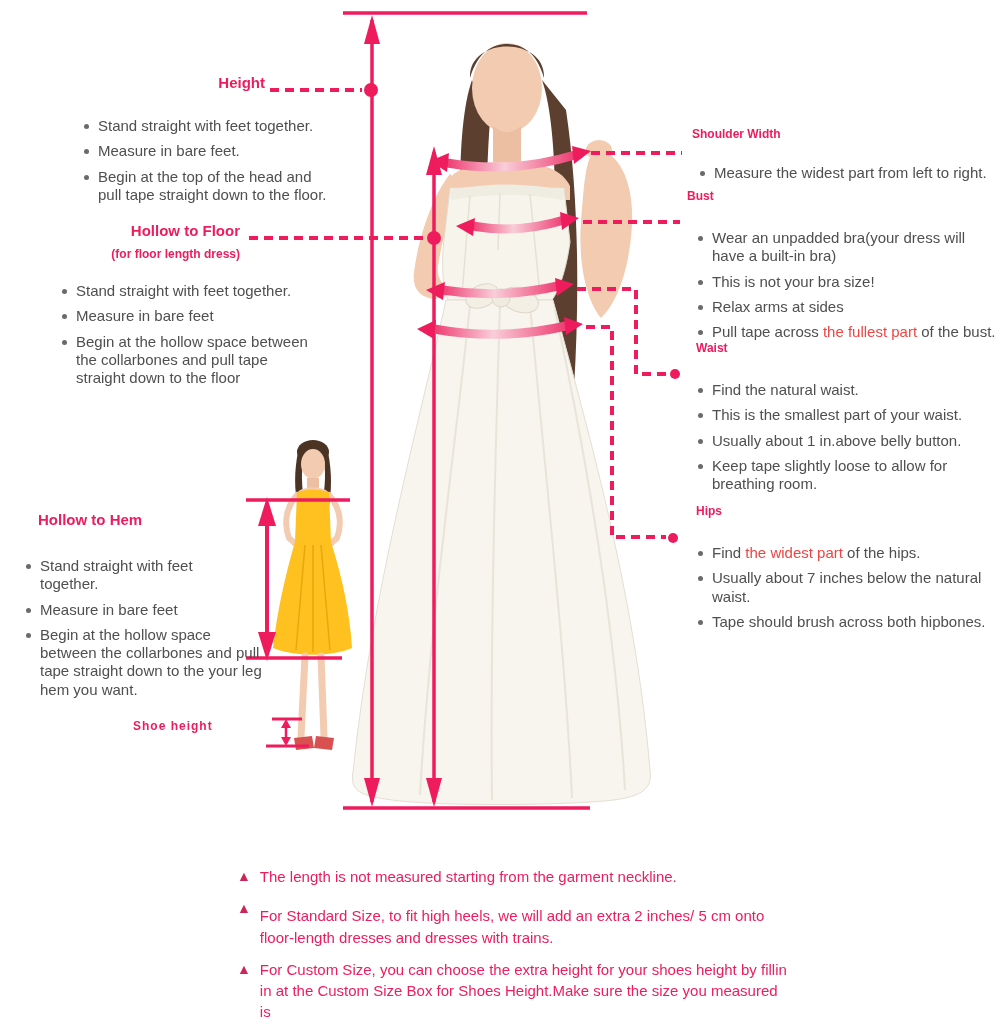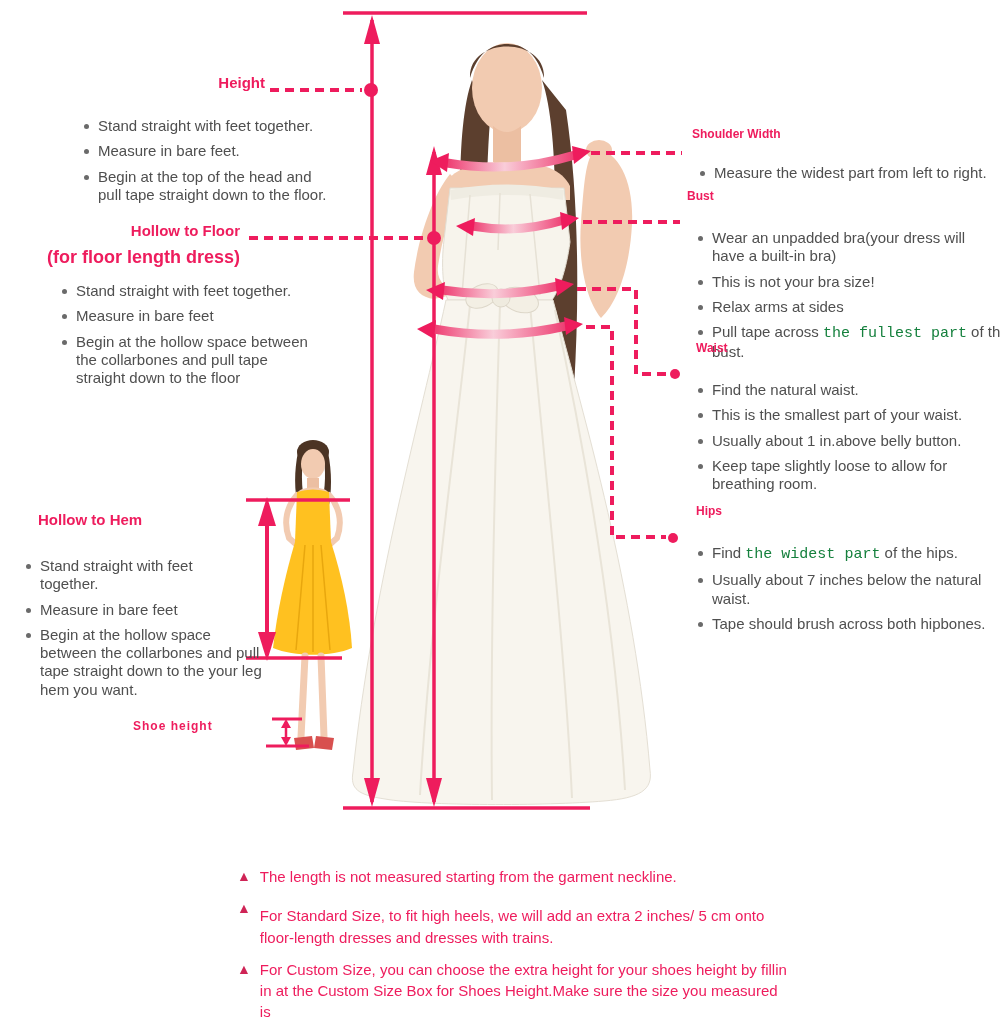--- a/index.html
+++ b/index.html
@@ -4,26 +4,26 @@
 <style>
   html,body{margin:0;padding:0;}
   body{width:1000px;height:1024px;position:relative;background:#ffffff;
        font-family:"Liberation Sans", sans-serif;overflow:hidden;}
   #canvas{position:absolute;inset:0;width:1000px;height:1024px;}
   svg#diagram{position:absolute;left:0;top:0;z-index:1;}
   .txt{position:absolute;z-index:2;}
   .sec-title{font-weight:bold;color:#ee1c5d;white-space:nowrap;}
   .t23{font-size:15px;}
   .t20{font-size:12px;}
-  .subtitle{font-weight:bold;color:#ee1c5d;font-size:18px;white-space:nowrap;}
+  .subtitle{font-weight:bold;color:#ee1c5d;font-size:12px;white-space:nowrap;}
   ul.bullets{list-style:none;margin:16px;padding:0;color:#4f4f4f;font-size:15px;line-height:1.22;}
   ul.bullets li{display:flex;margin-bottom:7px;}
   ul.bullets .dot{flex:none;width:5px;height:5px;border-radius:50%;background:#6a6a6a;margin:7px 9px 0 0;}
   ul.bullets .btxt{white-space:pre-line;}
-  .hl{color:#15803d;font-family:Liberation Mono, monospace;}
+  .hl{color:#ef4444;}
   #notes{position:absolute;z-index:2;color:#ee1c5d;font-size:15px;line-height:1.42;}
   #notes .note{display:flex;margin-bottom:11px;}
   #notes .tri{flex:none;font-size:14px;color:#cf2456;margin:0 9px 0 0;line-height:1.5;}
   .right-align{text-align:right;}
 </style>
 </head>
 <body>
 
 <div id="canvas">
 

